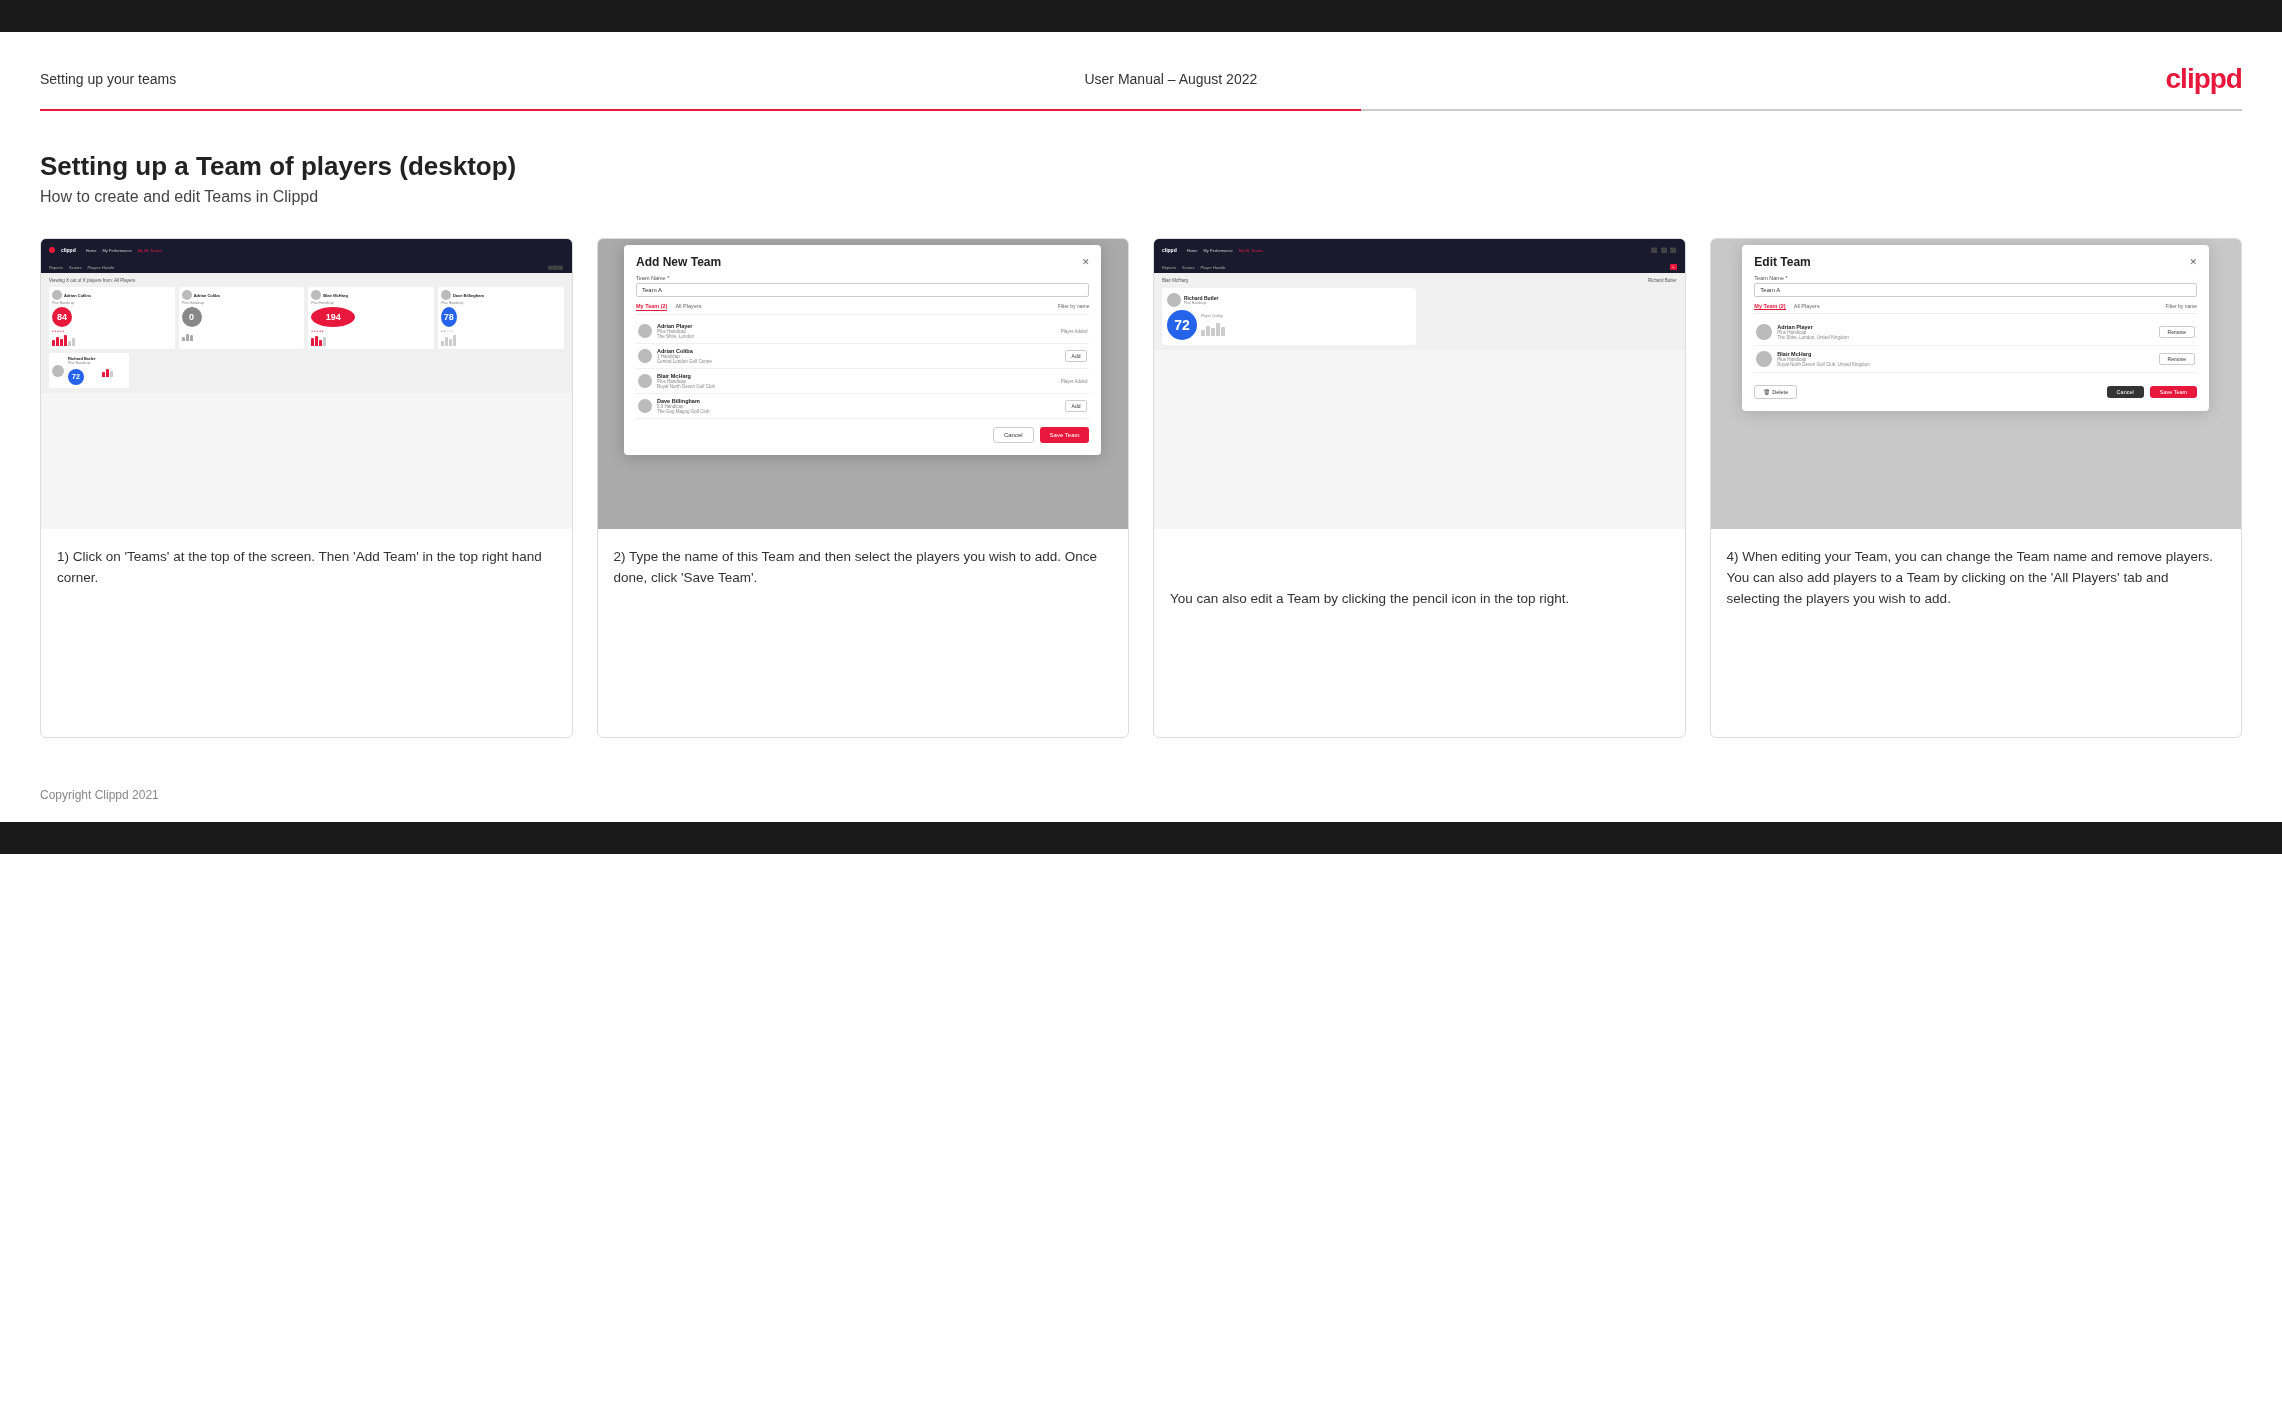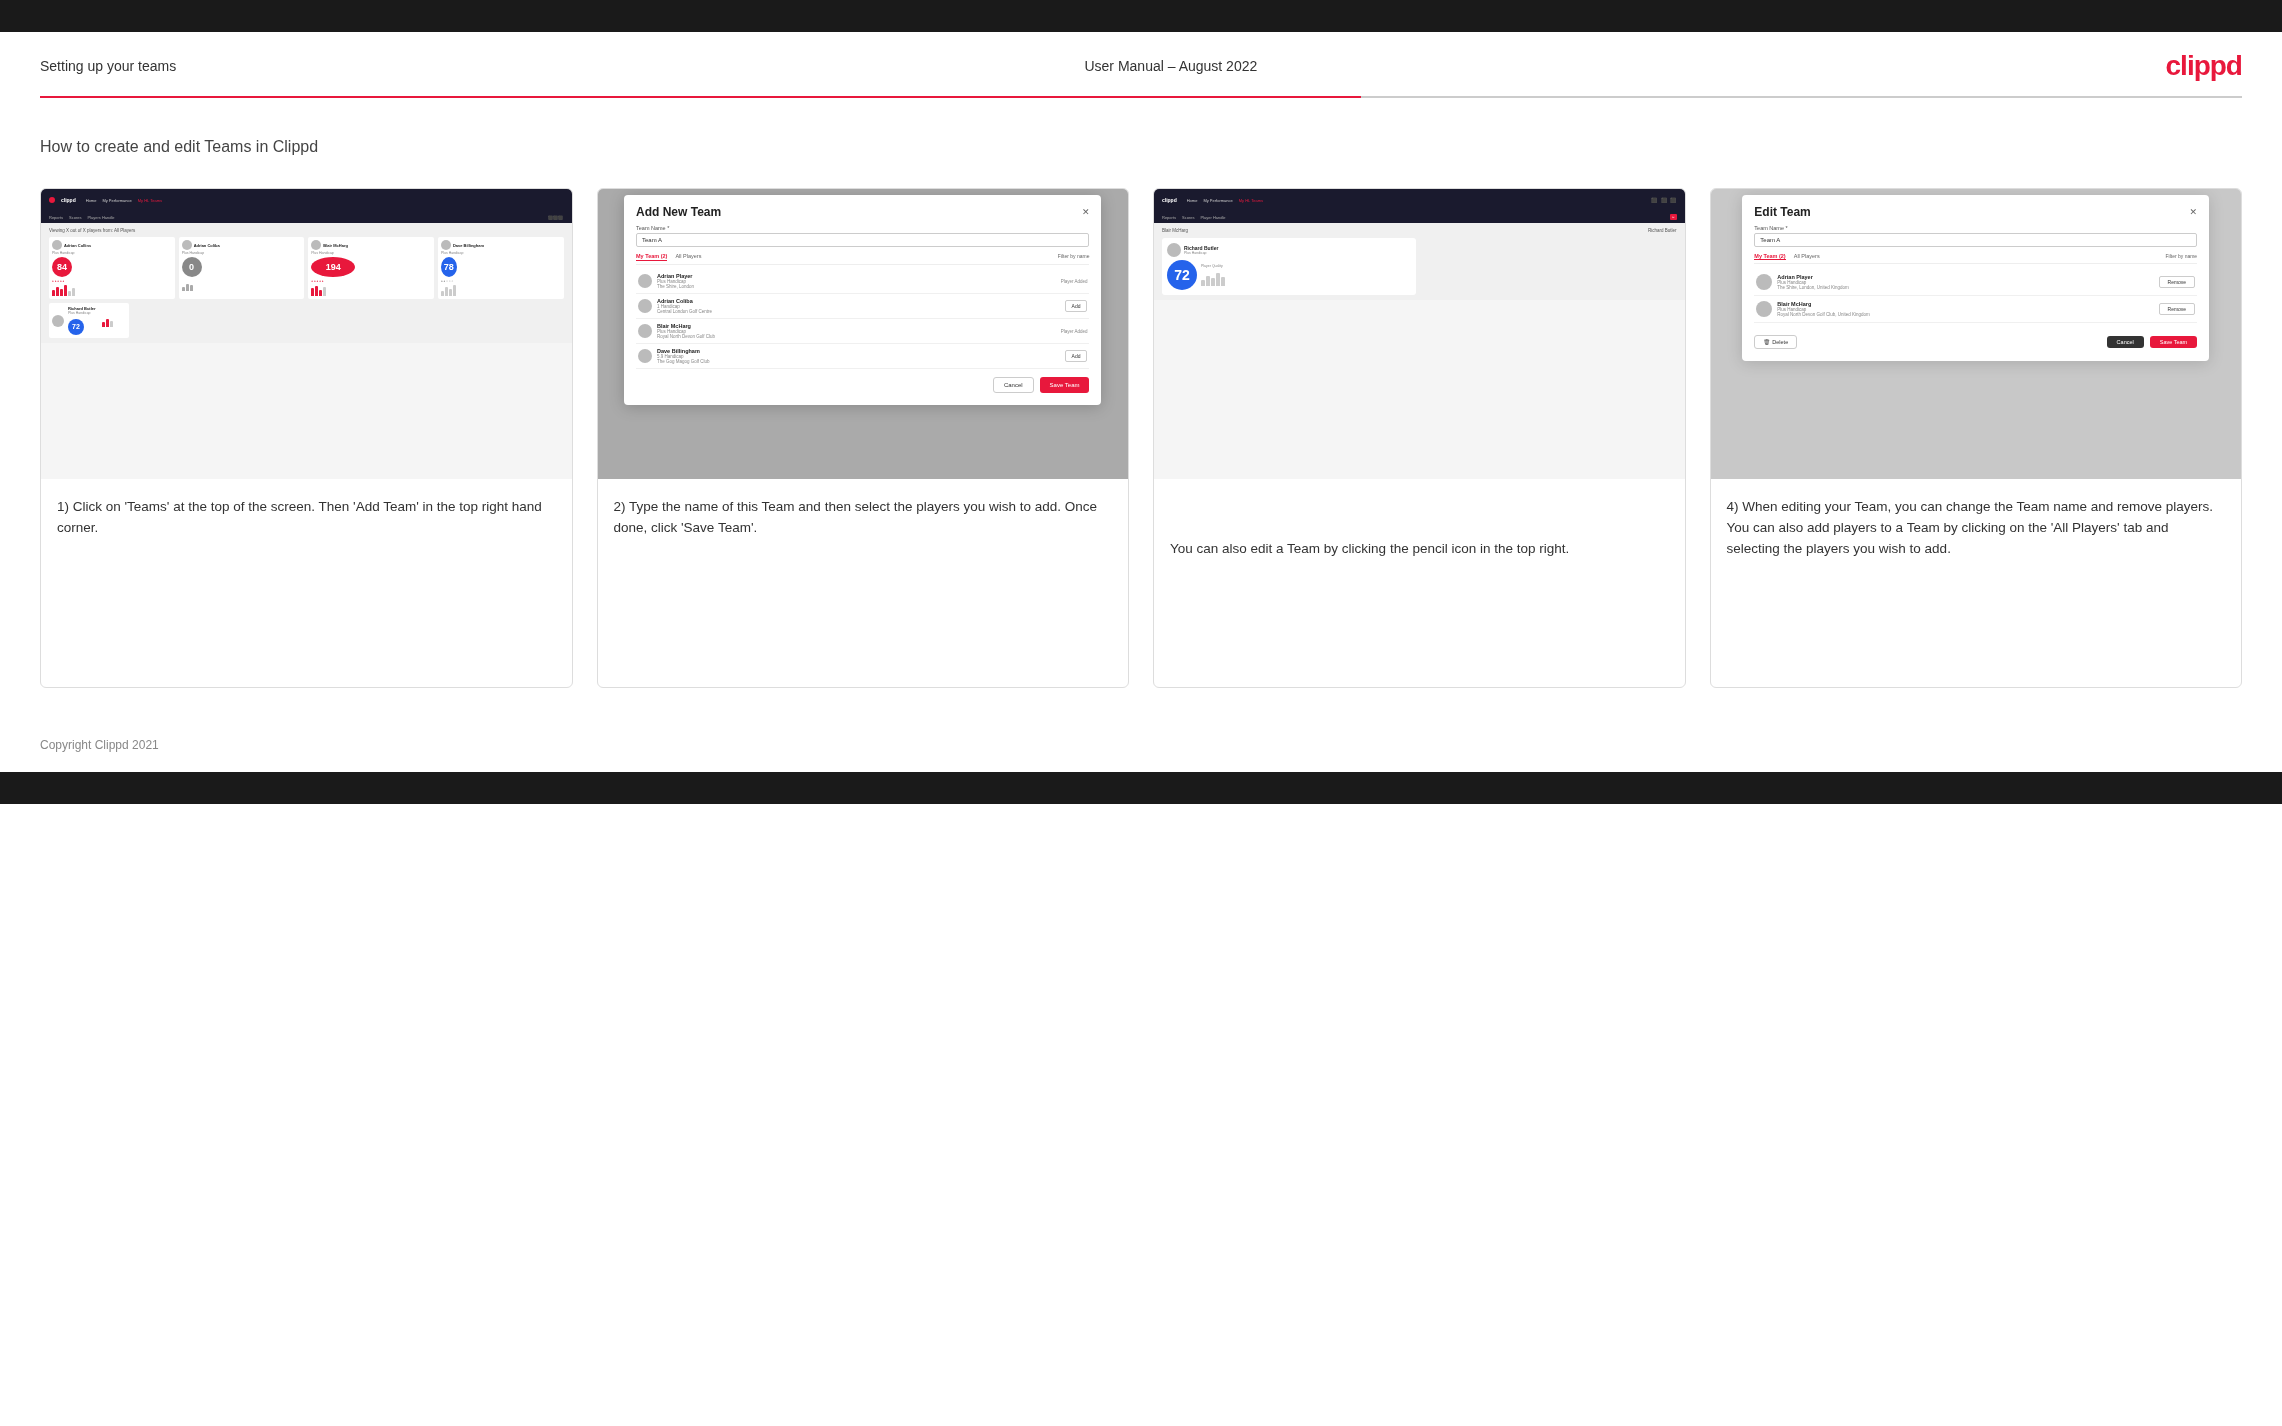--- a/index.html
+++ b/index.html
@@ -15,21 +15,21 @@
       background: #1a1a1a;
       height: 32px;
       width: 100%;
     }
 
     
     .header {
       display: flex;
       justify-content: space-between;
       align-items: center;
-      padding: 18px 40px 14px 40px;
+      padding: 31px 40px 14px 40px;
     }
     .header-left {
       font-size: 14px;
       color: #333;
     }
     .header-center {
       font-size: 14px;
       color: #333;
     }
     .header-right .logo {
@@ -404,20 +404,21 @@
   <div class="header-left">Setting up your teams</div>
   <div class="header-center">User Manual – August 2022</div>
   <div class="header-right">
     <div class="logo">clippd</div>
   </div>
 </div>
 
 <div class="divider"></div>
 
 <div class="main">
+  <div class="page-title">Setting up a Team of players (desktop)</div>
   <div class="page-subtitle">How to create and edit Teams in Clippd</div>
 
   <div class="cards-grid">
 
     <div class="card">
       <div class="card-screenshot">
         <div class="ss1-bg">
           <div class="ss1-topbar">
             <div class="ss1-topbar-dot"></div>
             <span style="color:#fff;font-size:5px;font-weight:bold;">clippd</span>

